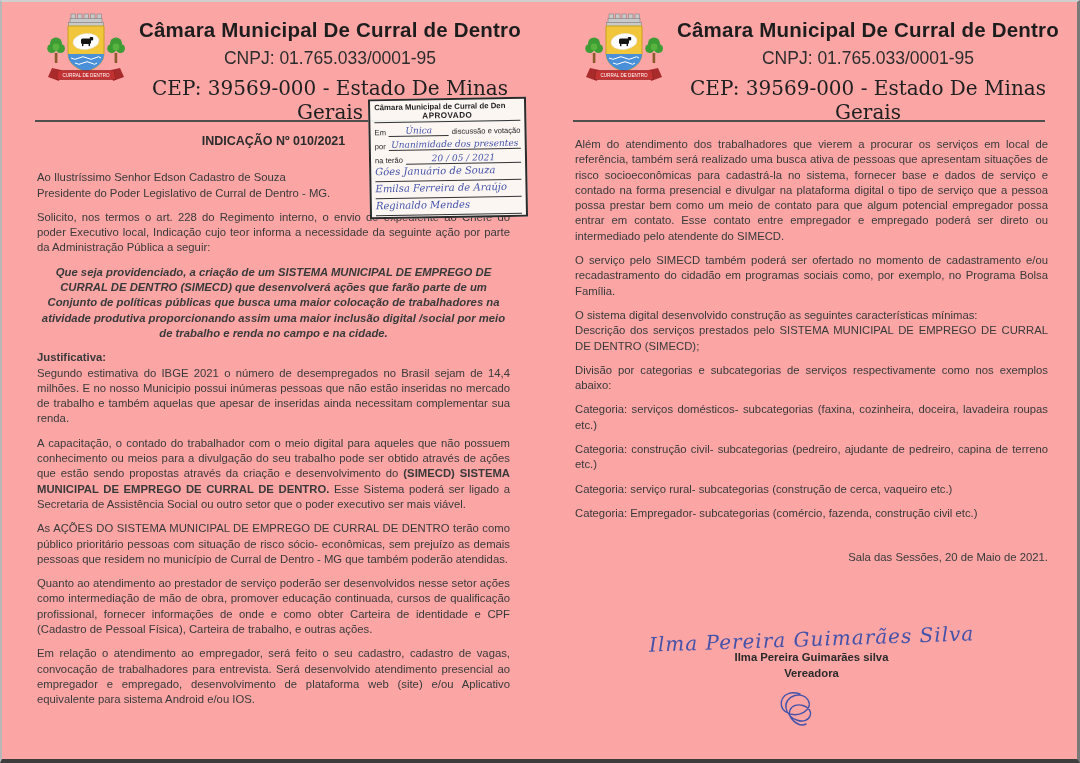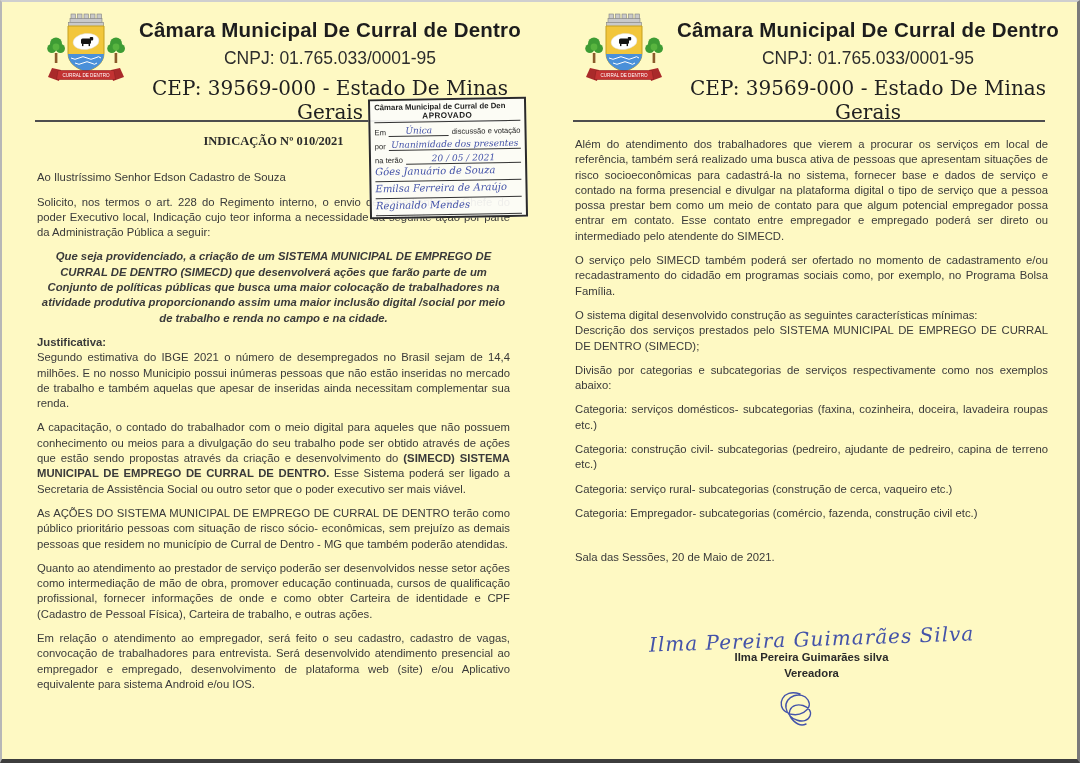--- a/index.html
+++ b/index.html
@@ -3,61 +3,61 @@
 <meta charset="utf-8">
 <style>
   html,body { margin:0; padding:0; background:#ffffff; }
   .frame {
     position:relative; width:1080px; height:763px; box-sizing:border-box;
     background:#fbfbf9; overflow:hidden;
     border-top:2px solid #cfcfcf; border-left:2px solid #b7b7b7;
     border-right:3px solid #7a7a7a; border-bottom:4px solid #3d3d3d;
     font-family:"Liberation Sans", sans-serif; color:#3a3a3a;
   }
-  .page { position:absolute; top:0; bottom:0; width:538px; background:#fef9c3; }
+  .page { position:absolute; top:0; bottom:0; width:538px; background:#fca5a5; }
   .page-left { left:0; }
   .page-right { left:538px; }
 
   
   .header { position:relative; height:118px; }
   .crest { position:absolute; left:42px; top:10px; width:84px; height:88px; }
   .header-text { margin-left:118px; padding-top:16px; text-align:center; }
   .h-title { font-size:20.5px; font-weight:bold; color:#1d1d1d; letter-spacing:0.2px; }
   .h-cnpj  { font-size:17.5px; color:#2d2d2d; margin-top:6px; }
   .h-cep   { font-family:"DejaVu Serif", serif; font-size:20px; color:#202020; margin-top:7px; }
   .rule { margin:0 33px 0 33px; border-top:2px solid #4e4e4e; }
 
   
   .content { padding:0 30px 0 35px; font-size:11.3px; line-height:15.3px; text-align:justify; }
   .para { margin:0 0 9px 0; }
   .para.tight { margin-bottom:0; }
   .center { text-align:center;font-style:italic; }
   .b { font-weight:bold; }
-  .doc-number { text-align:center; font-weight:bold; font-size:12.5px; color:#2c2c2c; margin-top:12px;font-family:Liberation Serif, serif; }
+  .doc-number { text-align:center; font-weight:bold; font-size:12.5px; color:#2c2c2c; margin-top:12px; }
   .addressee { margin-top:21px; margin-bottom:9px; text-align:left; }
 
   
   .stamp {
     position:absolute; left:367px; top:96px; width:146px; z-index:3;
     border:2px solid #2b2b2b; background:rgba(252,252,249,0.93);
     transform:rotate(-1deg); padding:2px 4px 1px 4px;
     font-size:7.6px; line-height:9px; color:#1f1f1f; text-align:left;
   }
   .stamp-org { font-weight:bold; font-size:7.8px; white-space:nowrap; overflow:hidden; }
   .stamp-approved { font-weight:bold; text-align:center; font-size:8.2px; letter-spacing:0.4px;
     border-bottom:1px solid #333; padding-bottom:1px; margin-bottom:3px; }
   .srow { display:flex; align-items:flex-end; gap:3px; margin-top:4px; }
   .sfill { flex:1; border-bottom:1px solid #333; text-align:center; line-height:9px; }
   .hand { font-family:"DejaVu Serif", serif; font-style:italic; color:#4453a9; }
   .srow .hand { font-size:9px; }
   .stamp-line { border-bottom:1px solid #333; height:14px; margin-top:2px; text-align:left; }
   .stamp-line .hand { font-size:10px; white-space:nowrap; }
 
   
-  .date-line { text-align:left; margin-top:29px; }
+  .date-line { text-align:right; margin-top:29px; }
   .sig-block { margin-top:66px; text-align:center; position:relative; }
   .sig-hand {
     font-family:"DejaVu Serif", serif; font-style:italic; color:#4453a9;
     font-size:20px; transform:rotate(-2deg); display:inline-block;
     margin-bottom:-11px; letter-spacing:1px; white-space:nowrap;
   }
   .sig-name { font-weight:bold; color:#2a2a2a; }
   .sig-role { font-weight:bold; color:#2a2a2a; margin-top:1px; }
   .sig-scribble { margin-top:5px; margin-right:30px; }
 </style>
@@ -133,20 +133,21 @@
       </div>
       <div class="stamp-line"><span class="hand">Góes Januário de Souza</span></div>
       <div class="stamp-line"><span class="hand">Emilsa Ferreira de Araújo</span></div>
       <div class="stamp-line"><span class="hand">Reginaldo Mendes</span></div>
     </div>
 
     <div class="content">
       <div class="doc-number">INDICAÇÃO Nº 010/2021</div>
       <div class="addressee">
         <div>Ao Ilustríssimo Senhor Edson Cadastro de Souza</div>
+        <div>Presidente do Poder Legislativo de Curral de Dentro - MG.</div>
       </div>
       <div>
           <p class="para"><span>Solicito, nos termos o art. 228 do Regimento interno, o envio de expediente ao Chefe do poder Executivo local, Indicação cujo teor informa a necessidade da seguinte ação por parte da Administração Pública a seguir:</span></p>
           <p class="para center b"><span>Que seja providenciado, a criação de um SISTEMA MUNICIPAL DE EMPREGO DE CURRAL DE DENTRO (SIMECD) que desenvolverá ações que farão parte de um Conjunto de políticas públicas que busca uma maior colocação de trabalhadores na atividade produtiva proporcionando assim uma maior inclusão digital /social por meio de trabalho e renda no campo e na cidade.</span></p>
           <p class="para b tight"><span>Justificativa:</span></p>
           <p class="para"><span>Segundo estimativa do IBGE 2021 o número de desempregados no Brasil sejam de 14,4 milhões. E no nosso Municipio possui inúmeras pessoas que não estão inseridas no mercado de trabalho e também aquelas que apesar de inseridas ainda necessitam complementar sua renda.</span></p>
           <p class="para"><span>A capacitação, o contado do trabalhador com o meio digital para aqueles que não possuem conhecimento ou meios para a divulgação do seu trabalho pode ser obtido através de ações que estão sendo propostas através da criação e desenvolvimento do </span><span class="b">(SIMECD) SISTEMA MUNICIPAL DE EMPREGO DE CURRAL DE DENTRO.</span><span> Esse Sistema poderá ser ligado a Secretaria de Assistência Social ou outro setor que o poder executivo ser mais viável.</span></p>
           <p class="para"><span>As AÇÕES DO SISTEMA MUNICIPAL DE EMPREGO DE CURRAL DE DENTRO terão como público prioritário pessoas com situação de risco sócio- econômicas, sem prejuízo as demais pessoas que residem no município de Curral de Dentro - MG que também poderão atendidas.</span></p>
           <p class="para"><span>Quanto ao atendimento ao prestador de serviço poderão ser desenvolvidos nesse setor ações como intermediação de mão de obra, promover educação continuada, cursos de qualificação profissional, fornecer informações de onde e como obter Carteira de identidade e CPF (Cadastro de Pessoal Física), Carteira de trabalho, e outras ações.</span></p>
           <p class="para"><span>Em relação o atendimento ao empregador, será feito o seu cadastro, cadastro de vagas, convocação de trabalhadores para entrevista. Será desenvolvido atendimento presencial ao empregador e empregado, desenvolvimento de plataforma web (site) e/ou Aplicativo equivalente para sistema Android e/ou IOS.</span></p>

